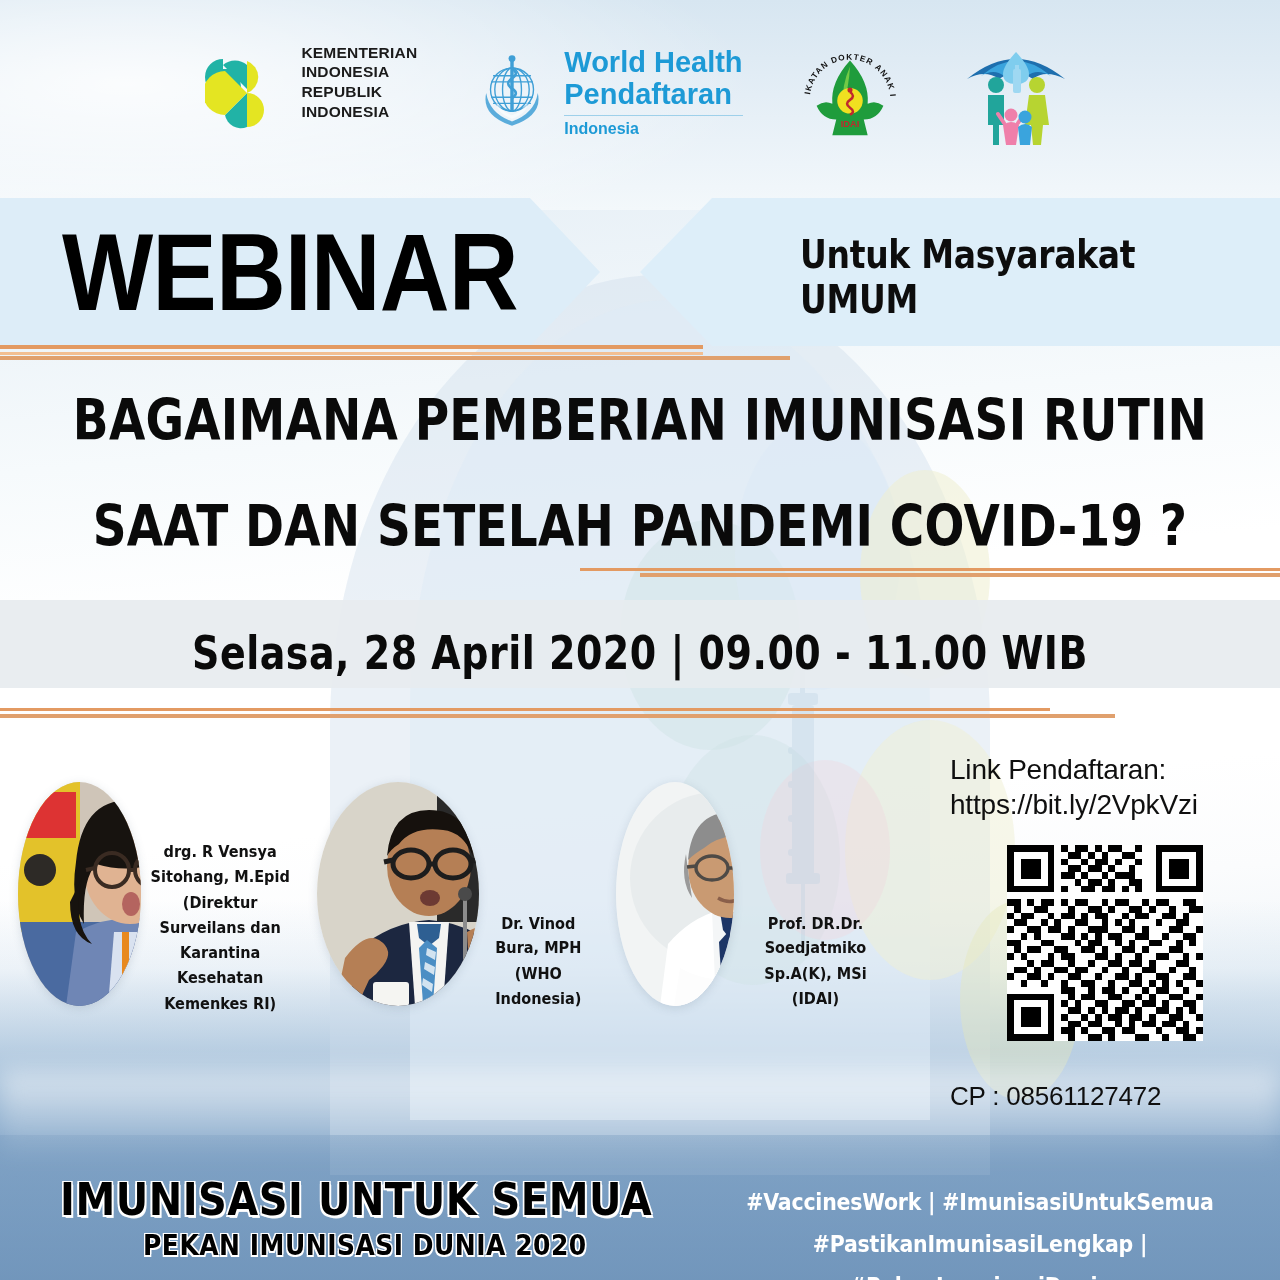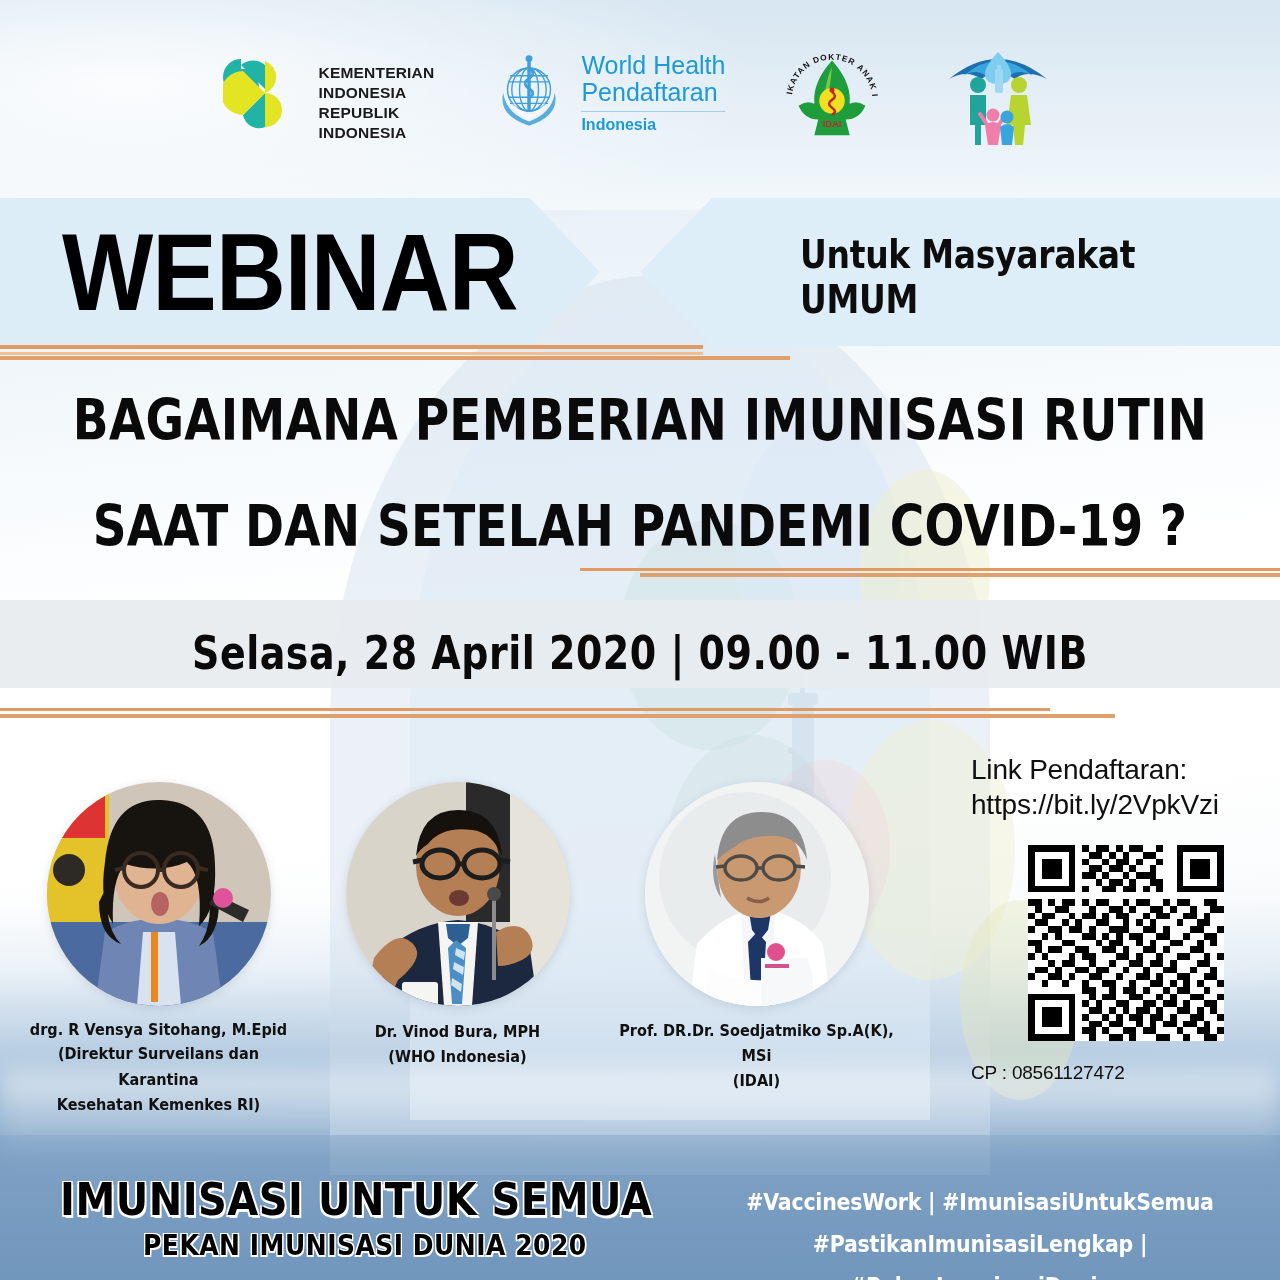--- a/index.html
+++ b/index.html
@@ -43,26 +43,26 @@
   .dome{position:absolute;left:330px;top:275px;width:660px;height:900px;border-radius:50% 50% 0 0;
     background:rgba(205,221,236,.40);}
   .dome2{position:absolute;left:410px;top:300px;width:520px;height:820px;border-radius:50% 50% 0 0;
     background:rgba(222,235,246,.55);}
 
   
   .syringe{position:absolute;left:782px;top:655px;width:46px;height:300px;opacity:.30;}
 
   
   .logobar{position:absolute;left:0;top:0;width:1280px;height:185px;display:flex;align-items:center;justify-content:center;gap:52px;}
-  .logo-kemenkes{display:flex;align-items:flex-end;gap:12px;}
+  .logo-kemenkes{display:flex;align-items:flex-start;gap:12px;}
   .kem-mark{width:84px;height:100px;position:relative;}
   .kem-text{font-size:15.5px;font-weight:bold;line-height:1.28;color:#1a1a1a;letter-spacing:.2px;}
   .logo-who{display:flex;align-items:center;gap:9px;}
   .who-text{color:#1d9ad6;}
-  .who-l1{font-size:25px;font-weight:normal;line-height:1.08;}
+  .who-l1{font-size:29px;font-weight:bold;line-height:1.08;}
   .who-rule{height:1px;background:#9ed0ea;margin:5px 0 4px;}
   .who-ind{font-size:16px;font-weight:bold;}
   .logo-idai{width:110px;height:108px;position:relative;}
   .logo-umbrella{width:118px;height:112px;}
 
   
   .band-left{position:absolute;left:0;top:198px;width:600px;height:148px;background:#ddedf8;
     clip-path:polygon(0 0, 530px 0, 600px 74px, 530px 148px, 0 148px);}
   .band-right{position:absolute;left:640px;top:198px;width:640px;height:148px;background:#ddeef9;
     clip-path:polygon(72px 0, 640px 0, 640px 148px, 72px 148px, 0 74px);}
@@ -90,32 +90,32 @@
     font-size:47px;line-height:88px;letter-spacing:.2px;transform:scaleY(1.2);transform-origin:top center;}
 
   
   .dateband{position:absolute;left:0;top:600px;width:1280px;height:88px;background:#e7ebef;opacity:.92;}
   .datetext{position:absolute;left:0;top:604px;width:1280px;text-align:center;
     font-family:"DejaVu Sans", sans-serif;font-weight:bold;font-size:38px;line-height:80px;color:#0a0a0a;
     transform:scaleY(1.22);transform-origin:top center;letter-spacing:.5px;}
 
   
   .speakers{position:absolute;left:18px;top:782px;width:880px;display:flex;gap:18px;}
-  .spk{width:281px;display:flex;flex-direction:column;align-items:center;}
+  .spk{width:281px;display:flex;flex-direction:row;align-items:flex-end;}
   .spk-photo{width:224px;height:224px;border-radius:50%;overflow:hidden;position:relative;
     box-shadow:0 2px 10px rgba(80,100,120,.18);}
   .spk-photo svg{display:block;}
   .spk-cap{margin-top:16px;text-align:center;font-family:"DejaVu Sans", sans-serif;
     font-size:14.5px;font-weight:bold;line-height:1.55;color:#111;transform:scaleY(1.12);}
 
   
-  .linkwrap{position:absolute;left:971px;top:752px;width:310px;}
+  .linkwrap{position:absolute;left:950px;top:752px;width:310px;}
   .linklabel{font-size:28px;color:#0f0f0f;line-height:1.26;letter-spacing:-.2px;}
   .qr{margin:22px auto 0;width:196px;height:196px;background:#fff;display:block;}
-  .cp{margin-top:20px;font-size:19px;color:#0f0f0f;line-height:1.3;letter-spacing:-.2px;}
+  .cp{margin-top:39px;font-size:26px;color:#0f0f0f;line-height:1.3;letter-spacing:-.2px;}
   .cp .cp2{display:block;padding-left:44px;}
 
   
   .slogan{position:absolute;left:60px;top:1178px;width:620px;
     font-family:"DejaVu Sans", sans-serif;font-weight:bold;color:#000;
     font-size:40px;line-height:1.0;letter-spacing:.5px;
     text-shadow:-1.6px -1.6px 0 #fff,1.6px -1.6px 0 #fff,-1.6px 1.6px 0 #fff,1.6px 1.6px 0 #fff, 2px 2px 0 rgba(255,255,255,.9);
     transform:scaleY(1.1);transform-origin:left top;}
   .slogan2{position:absolute;left:143px;top:1232px;width:560px;
     font-family:"DejaVu Sans", sans-serif;font-weight:bold;color:#000;

